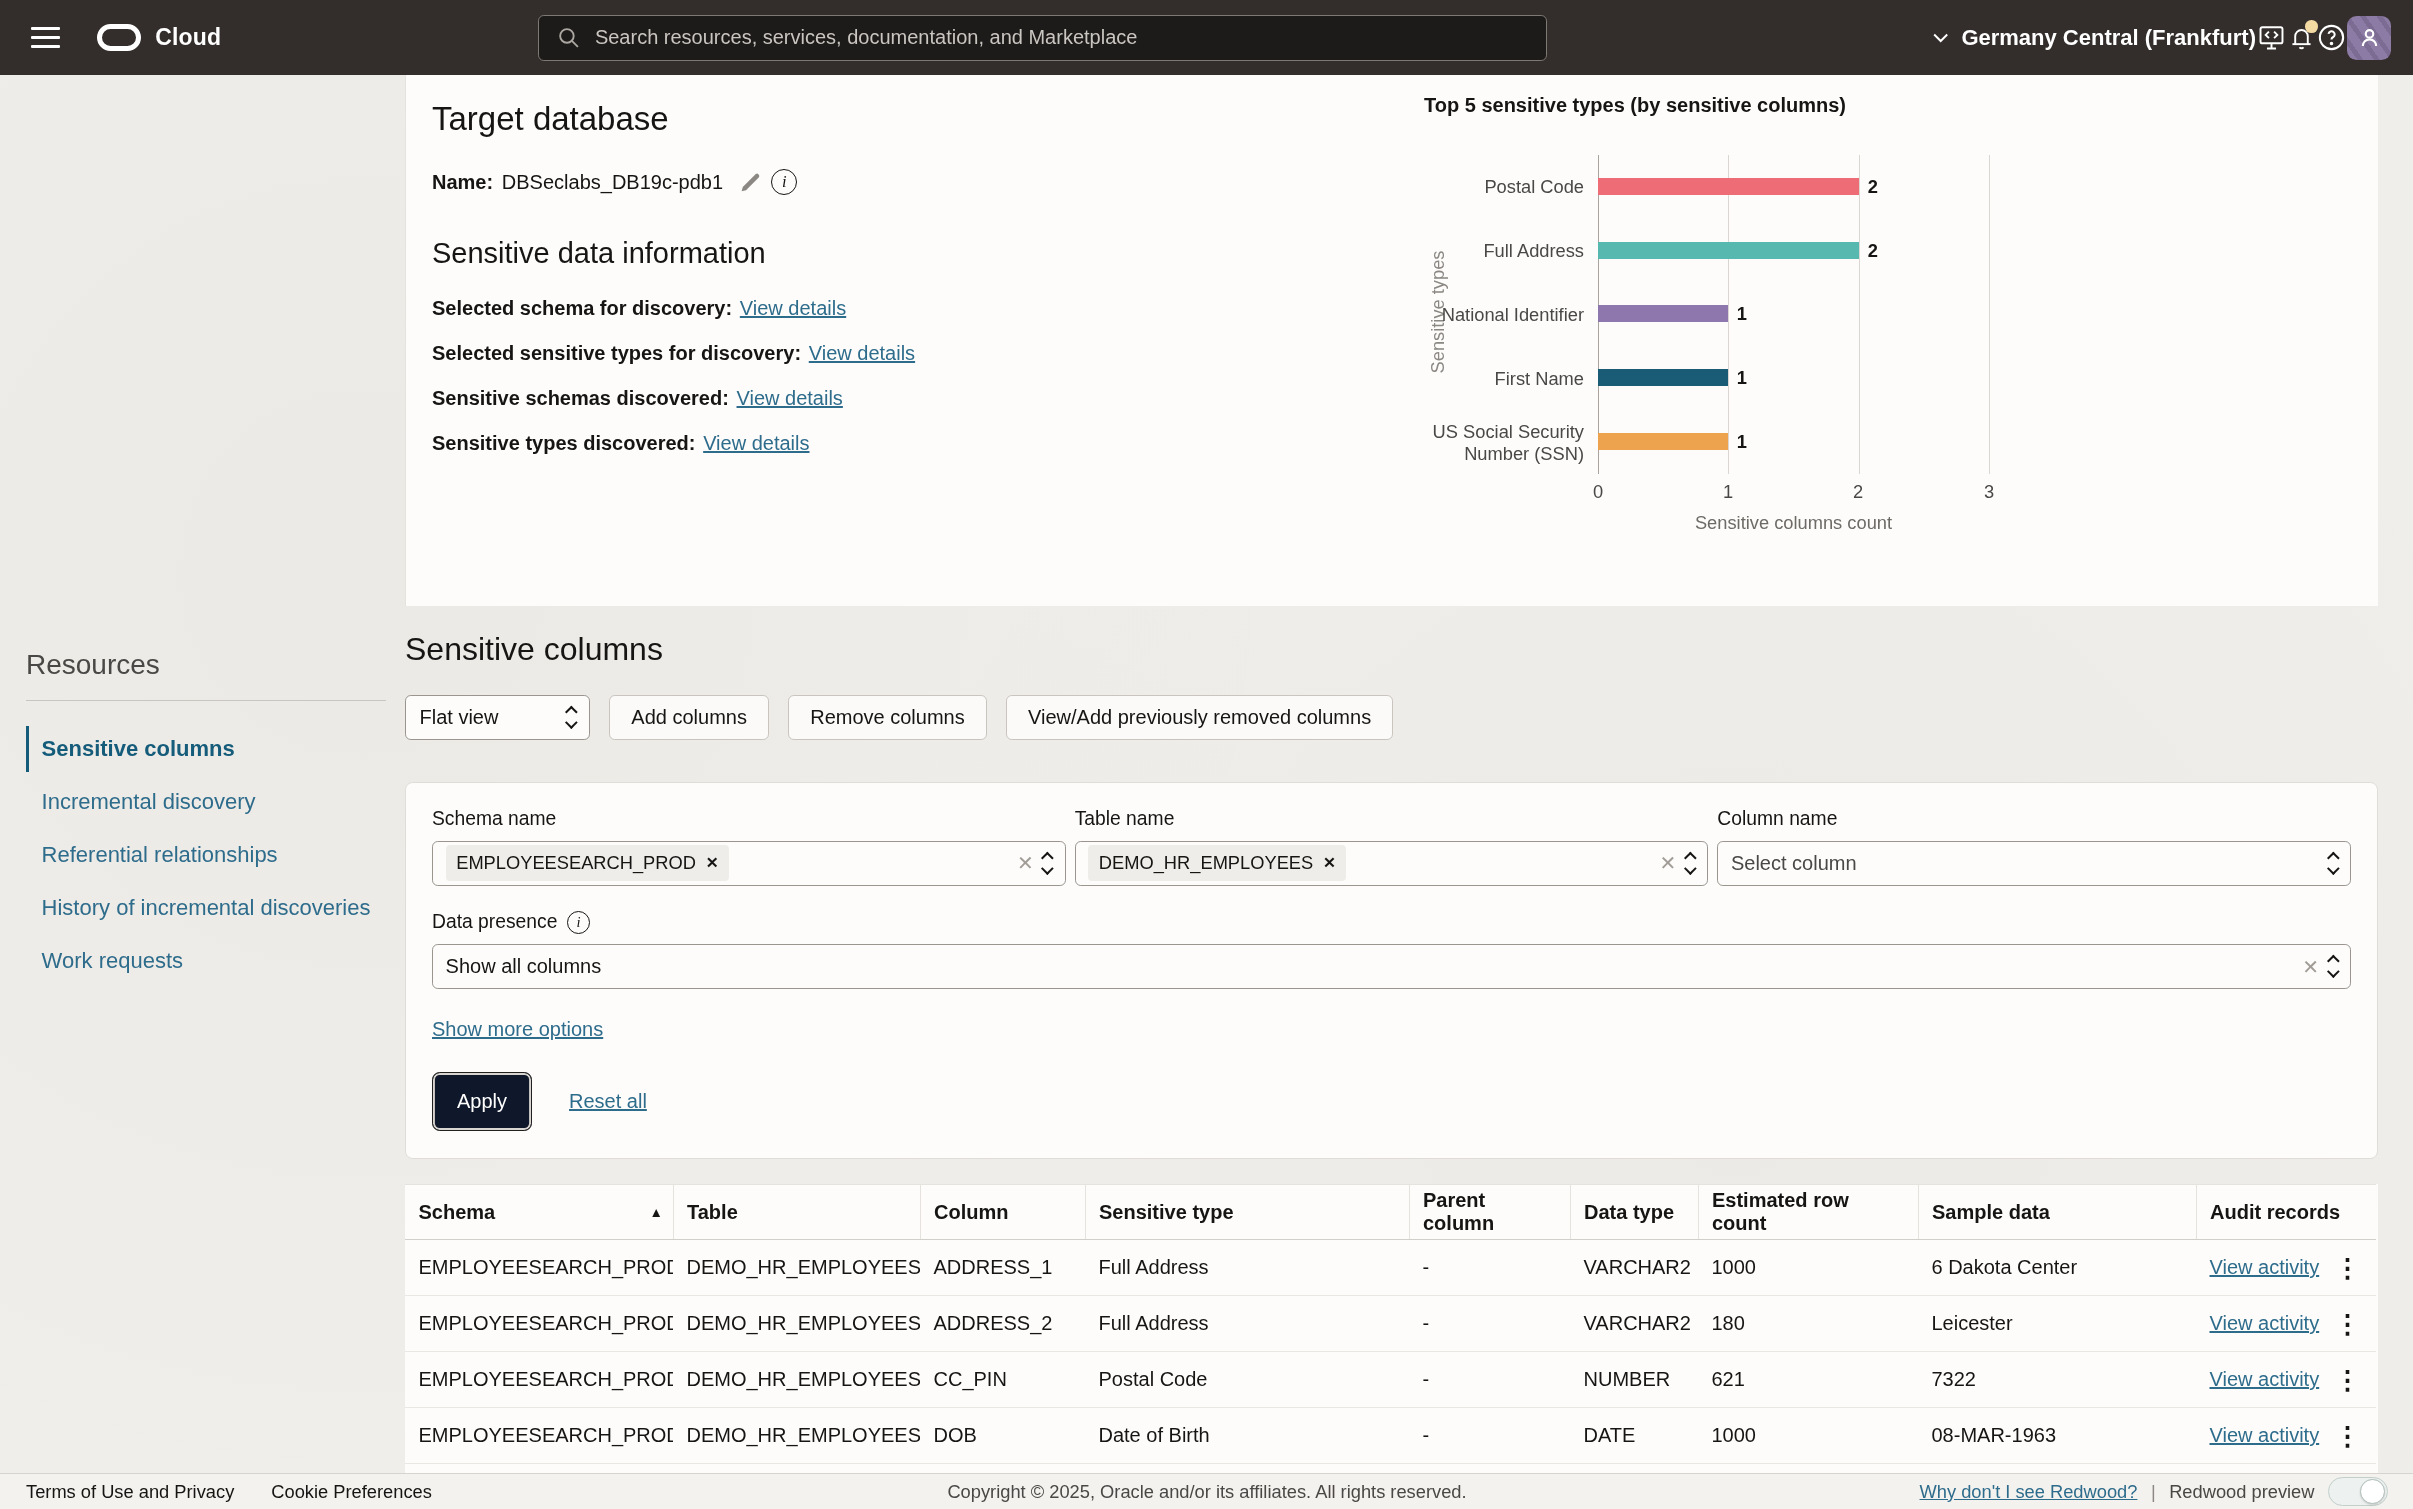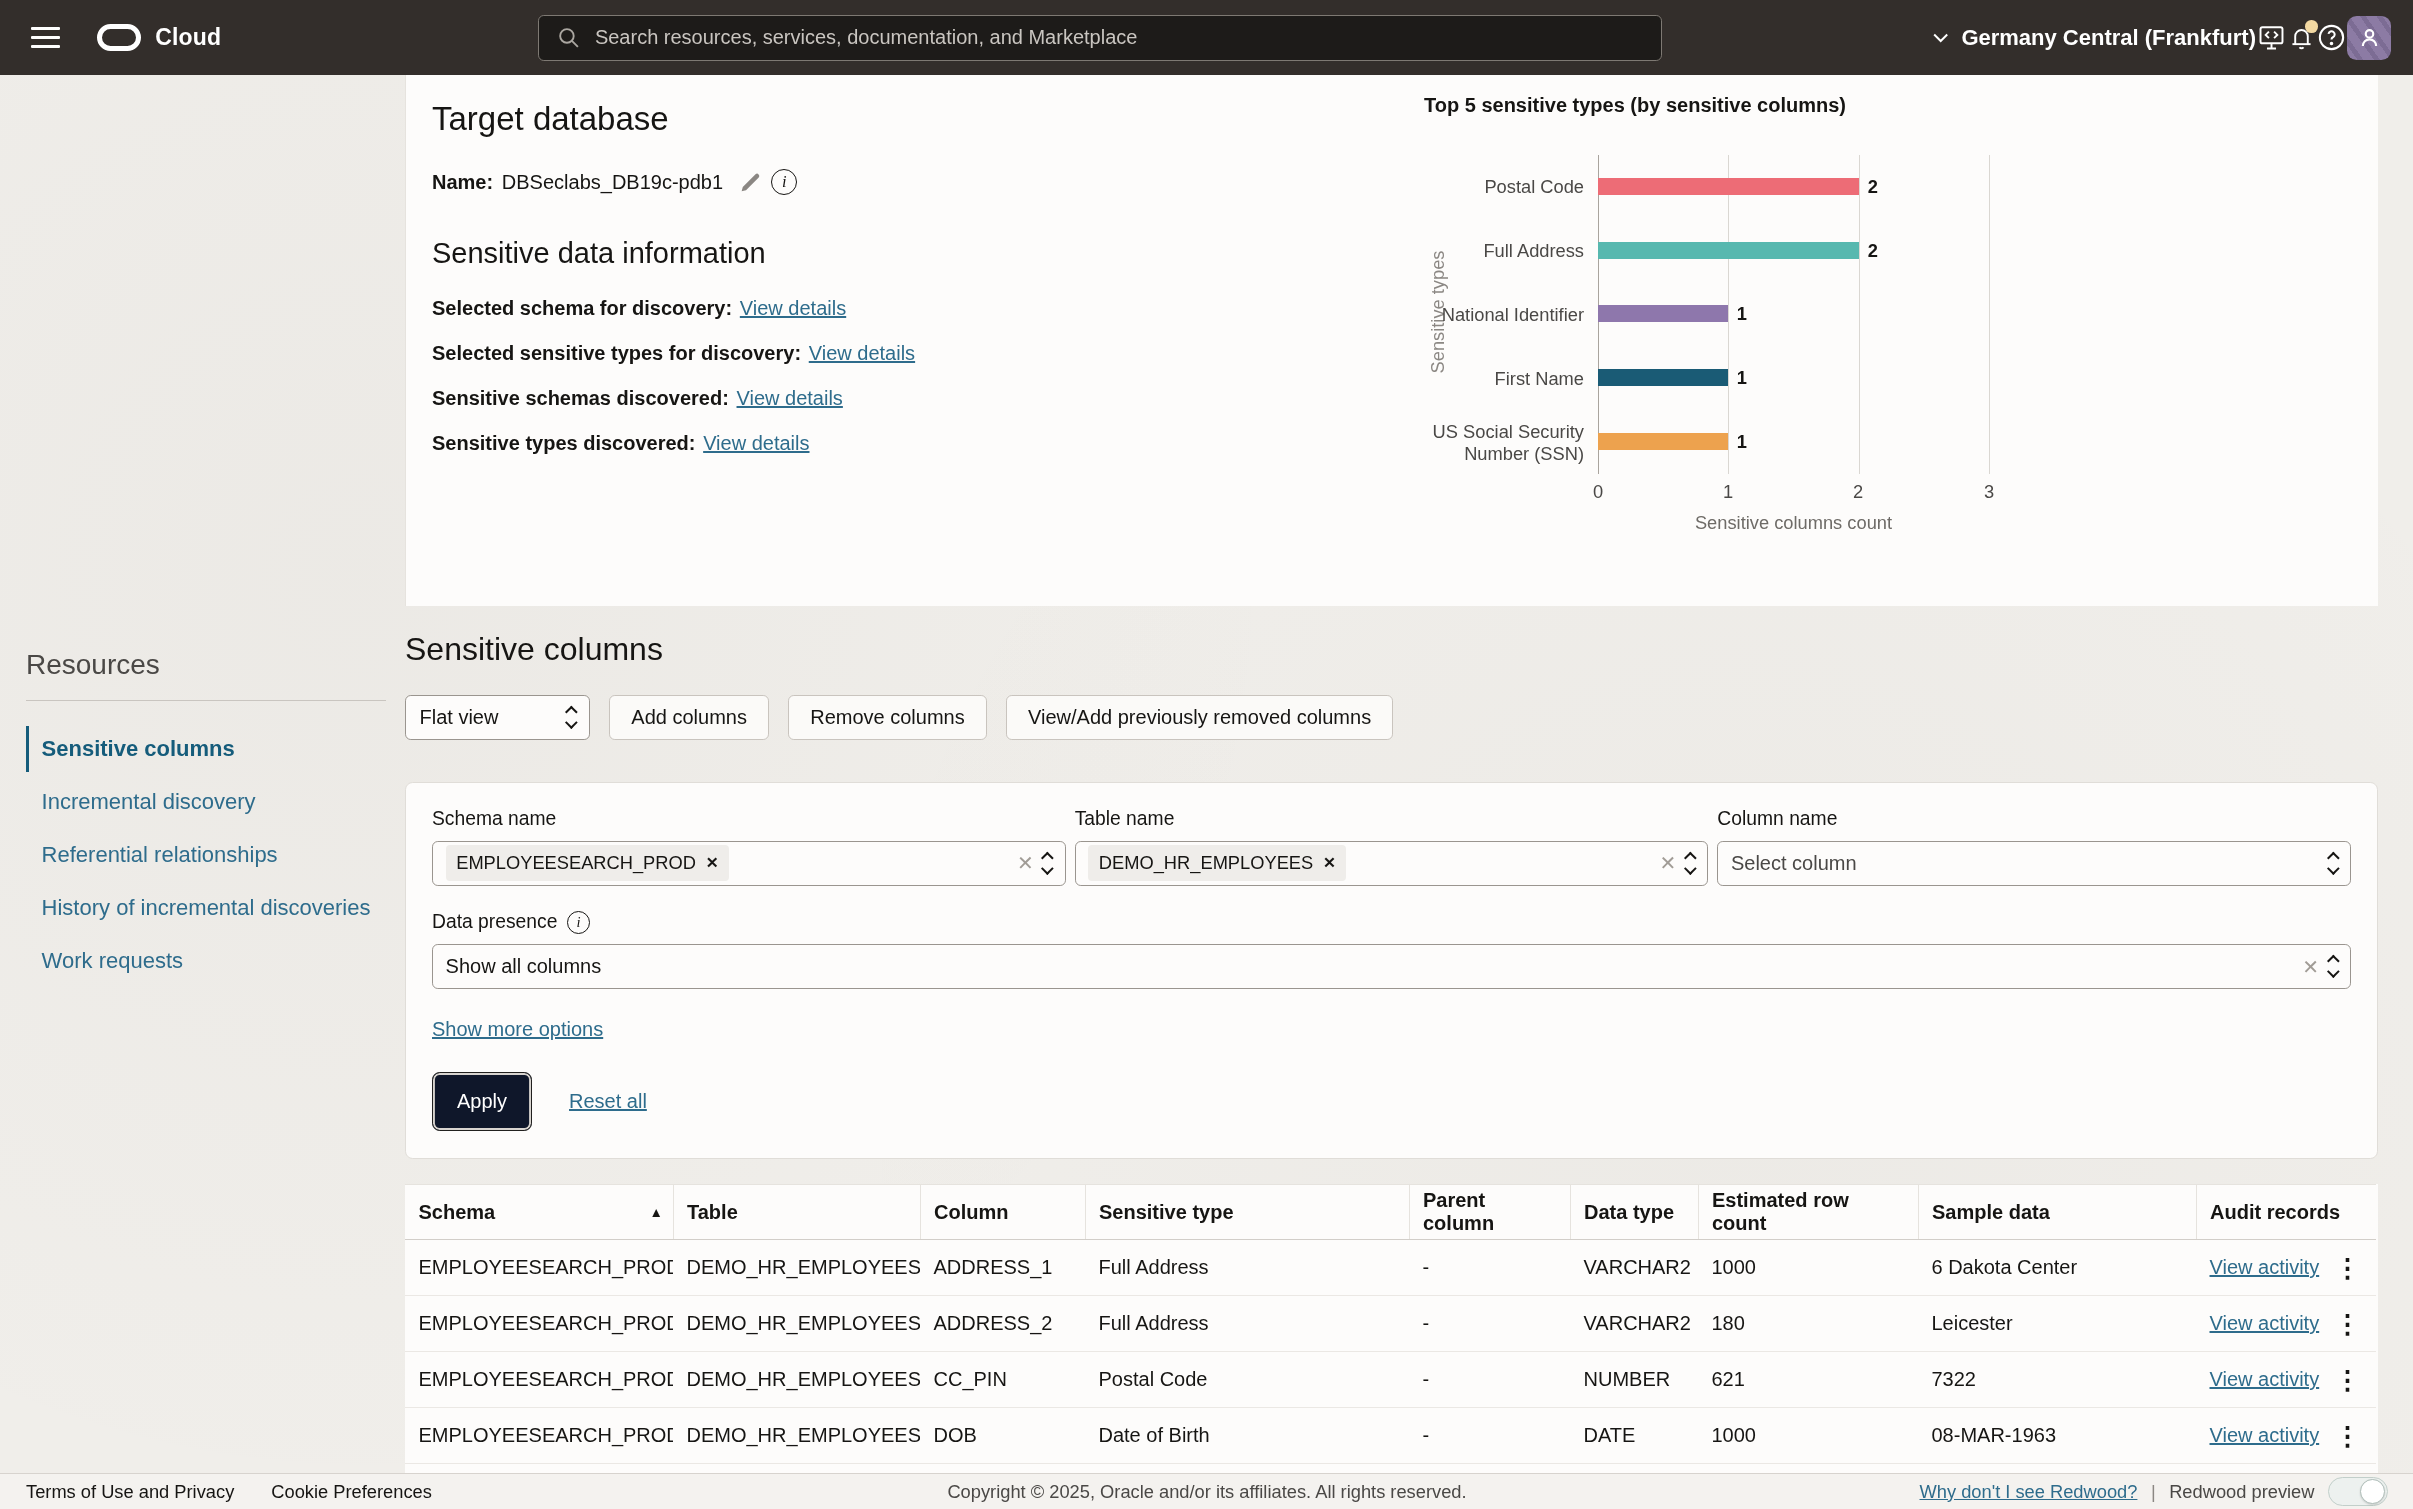--- a/index.html
+++ b/index.html
@@ -14,21 +14,21 @@
   .link { color:var(--link,#2E6C8C); text-decoration:underline; cursor:pointer; }
 
   
   .topbar { position:absolute; left:0; top:0; width:2414px; height:75px; background:var(--topbar,#332E2B);
     display:flex; align-items:center; padding:0 23px; z-index:10; }
   .hamburger { width:29px; height:21px; display:flex; flex-direction:column; justify-content:space-between; cursor:pointer; margin-left:7.7px; }
   .hamburger span { display:block; height:2.9px; background:#fff; border-radius:1px; }
   .logo-wrap { display:flex; align-items:center; margin-left:37px; cursor:pointer; }
   .logo-pill { width:44px; height:27px; border:5.8px solid #fff; border-radius:14.5px; }
   .brand { color:#fff; font-size:23px; font-weight:700; margin-left:14.5px; letter-spacing:0.2px; }
-  .search { position:absolute; left:538px; top:14.5px; width:1124px; height:46px; background:#1D1B19;
+  .search { position:absolute; left:538px; top:14.5px; width:1009px; height:46px; background:#1D1B19;
     border:1px solid #7E7973; border-radius:5.8px; display:flex; align-items:center; padding:0 17.4px; gap:13.5px; cursor:text; }
   .search svg { flex:0 0 auto; }
   .search .ph { color:#C9C5C0; font-size:20px; }
   .top-right { margin-left:auto; display:flex; align-items:center; }
   .region { display:flex; align-items:center; gap:11.6px; cursor:pointer; }
   .region .txt { color:#fff; font-size:22px; font-weight:600; }
   .icon-btn { background:none; border:none; cursor:pointer; position:relative; display:flex; align-items:center; }
   .badge { position:absolute; top:-2.9px; right:-1.9px; width:12.6px; height:12.6px; border-radius:50%; background:#F3D9A2; }
   .avatar { width:44px; height:44px; border-radius:9.7px; border:none; cursor:pointer; position:relative; overflow:hidden;
     background:repeating-linear-gradient(55deg, var(--avatar,#8C7BA4) 0 8.7px, #7C6C94 8.7px 13.5px); display:flex; align-items:center; justify-content:center; }

